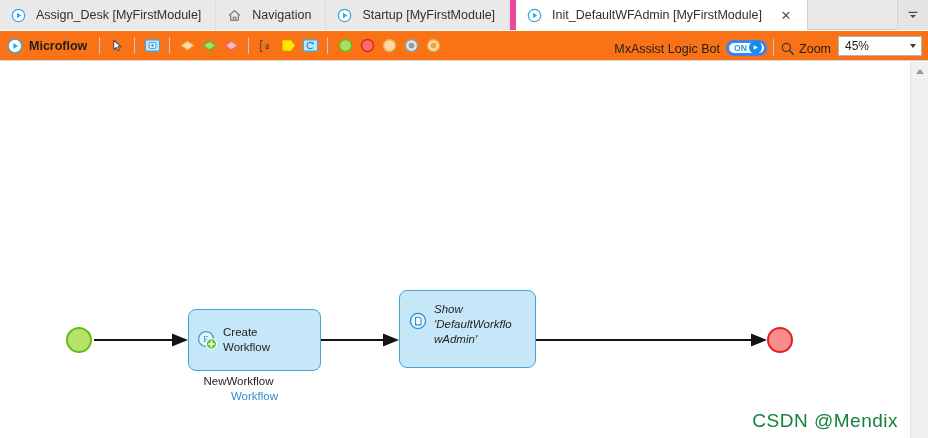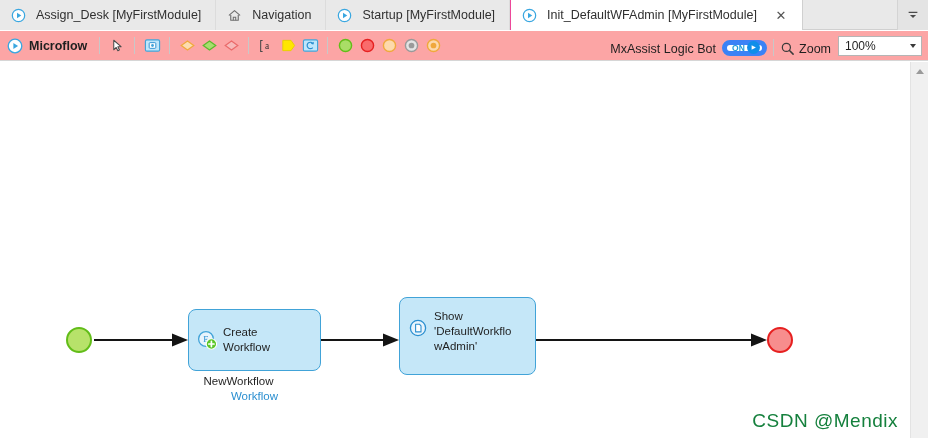--- a/index.html
+++ b/index.html
@@ -45,21 +45,21 @@
     box-sizing: border-box;
     font-size: 12.5px;
     color: #303030;
     white-space: nowrap;
     background: #e9e9e9;
     border-right: 1px solid #dcdcdc;
   }
   .tab.active {
     background: #ffffff;
     border-right: 1px solid #d0d0d0;
-    border-left: 1px solid #ec4899;
+    border-left: 6px solid #ec4899;
   }
   .tab-icon {
     width: 15px; height: 15px;
     flex: none;
     display: block;
   }
   .tab-close {
     margin-left: 7px;
     width: 14px; height: 14px;
     display: flex;
@@ -81,21 +81,21 @@
     border-left: 1px solid #d4d4d4;
     color: #4a4a4a;
   }
 
   
   .toolbar {
     position: absolute;
     top: 31px; left: 0;
     width: 928px;
     height: 30px;
-    background: #fca5a5;
+    background: #f97316;
     border-bottom: 1px solid #d6d6d6;
     box-sizing: border-box;
     display: flex;
     align-items: center;
     padding: 0 4px 0 7px;
   }
   .tb-title {
     display: flex;
     align-items: center;
     gap: 6px;
@@ -130,21 +130,21 @@
     font-size: 12.5px;
     color: #1f1f1f;
     margin-right: 6px;
     white-space: nowrap;
   }
   .mx-toggle {
     display: flex;
     align-items: center;
     gap: 2px;
     background: #ffffff;
-    border: 5px solid #3b82f6;
+    border: 3px solid #3b82f6;
     border-radius: 9px;
     height: 16px;
     padding: 0 2px 0 5px;
     box-sizing: border-box;
   }
   .mx-toggle .on-text {
     font-size: 8.5px;
     font-weight: bold;
     color: #1d9bd7;
     letter-spacing: 0.2px;
@@ -444,21 +444,21 @@
       </div>
       <span class="tb-sep"></span>
       <span>
         <svg viewBox="0 0 16 16" width="15" height="15">
           <circle cx="6.8" cy="6.8" r="4.3" fill="none" stroke="#3a3a3a" stroke-width="1.3"></circle>
           <path d="M10.1 10.1 L14 14" stroke="#3a3a3a" stroke-width="1.6" stroke-linecap="round"></path>
         </svg>
       </span>
       <span class="zoom-label">Zoom</span>
       <div class="zoom-select">
-        <span>100%</span>
+        <span>45%</span>
         <span class="caret-down"></span>
       </div>
     </div>
   </div>
 
   <div class="canvas">
 
     <svg width="910" height="376" style="position:absolute;top:0;left:0;">
 
       <line x1="94" y1="278" x2="174" y2="278" stroke="#141414" stroke-width="2"></line>
@@ -481,21 +481,21 @@
           <circle cx="15.4" cy="15" r="5.2" fill="#5cc72b" stroke="#ffffff" stroke-width="1.1"></circle>
           <path d="M15.4 12.4 V17.6 M12.8 15 H18" stroke="#ffffff" stroke-width="1.7" stroke-linecap="round"></path>
         </svg>
       </span>
       <span class="act-text">Create
 Workflow</span>
     </div>
     <div class="caption" style="left:172px; top:312px; width:133px;">NewWorkflow</div>
     <div class="caption type" style="left:188px; top:327px; width:133px;">Workflow</div>
 
-    <div class="node activity" style="left:399px; top:235px; width:137px; height:78px; align-items:flex-start; padding-top:11px;">
+    <div class="node activity" style="left:399px; top:228px; width:137px; height:78px; align-items:flex-start; padding-top:11px;font-style:italic;">
       <span class="act-icon" style="margin-top:8px;">
         <svg viewBox="0 0 22 22" width="22" height="22">
           <circle cx="11" cy="11" r="7.6" fill="#e8f4fc" stroke="#2b8fd0" stroke-width="1.3"></circle>
           <path d="M8.6 7.2 H12.4 L14 8.9 V14.9 H8.6 Z" fill="#ffffff" stroke="#2b8fd0" stroke-width="1.1" stroke-linejoin="round"></path>
         </svg>
       </span>
       <span class="act-text">Show
 'DefaultWorkflo
 wAdmin'</span>
     </div>

